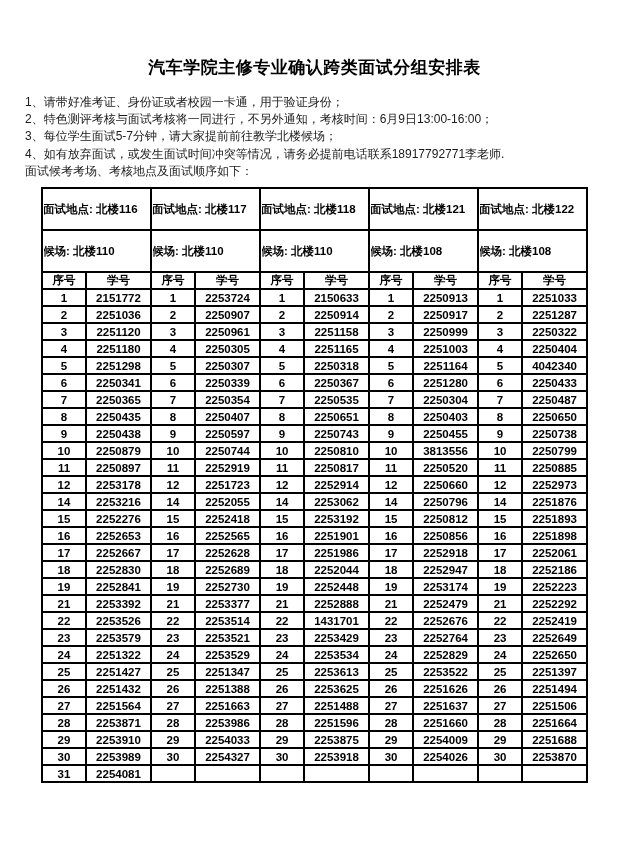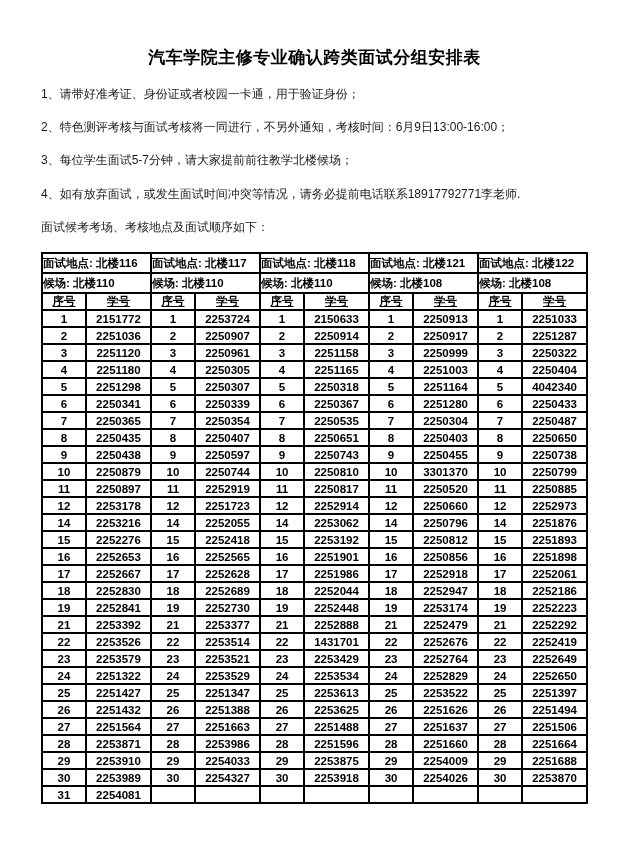--- a/index.html
+++ b/index.html
@@ -6,56 +6,56 @@
   html, body { margin: 0; padding: 0; }
   body {
     width: 629px; height: 852px;
     background: #ffffff;
     font-family: "Liberation Sans", sans-serif;
     color: #111;
     overflow: hidden;
   }
   .page { position: relative; width: 629px; height: 852px; background: #fff; }
   .doc-title {
-    margin: 4px; padding-top: 42px;
+    margin: 14px; padding-top: 42px;
     text-align: center;
     font-size: 17px; font-weight: 700; color: #000;
     line-height: 24px;
     letter-spacing: 0.5px;
   }
   .notes { margin: 6px 25px 0 25px; }
-  .notes p { margin: 16px; font-size: 12px; line-height: 17.2px; color: #1a1a1a; }
+  .notes p { margin: 0; font-size: 12px; line-height: 17.2px; color: #1a1a1a; }
   .bold { font-weight: 400; }
   table.schedule {
     border-collapse: collapse;
     table-layout: fixed;
     margin: 7px 0 0 41px;
     width: 547px;
   }
   table.schedule th, table.schedule td {
     border: 2px solid #000;
     padding: 0;
     overflow: hidden;
     white-space: nowrap;
     color: #000;
     vertical-align: middle;
   }
   th.loc-cell, th.wait-cell {
     text-align: left;
     padding-left: 5px;
-    height: 20px;
+    height: 42px;
     font-size: 11.5px;
     font-weight: 700;
+    border-radius: 10px;
   }
   th.hdr-cell {
     text-align: center;
     height: 16px;
     font-size: 11.5px;
     font-weight: 700;
-    text-decoration: underline;
   }
   td.seq-cell, td.id-cell {
     text-align: center;
     height: 17px;
     font-size: 11.5px;
     font-weight: 700;
   }
 </style>
 </head>
 <body>
@@ -223,21 +223,21 @@
           <td class="id-cell">2250738</td>
         </tr>
         <tr>
           <td class="seq-cell">10</td>
           <td class="id-cell">2250879</td>
           <td class="seq-cell">10</td>
           <td class="id-cell">2250744</td>
           <td class="seq-cell">10</td>
           <td class="id-cell">2250810</td>
           <td class="seq-cell">10</td>
-          <td class="id-cell">3301370</td>
+          <td class="id-cell">3813556</td>
           <td class="seq-cell">10</td>
           <td class="id-cell">2250799</td>
         </tr>
         <tr>
           <td class="seq-cell">11</td>
           <td class="id-cell">2250897</td>
           <td class="seq-cell">11</td>
           <td class="id-cell">2252919</td>
           <td class="seq-cell">11</td>
           <td class="id-cell">2250817</td>

